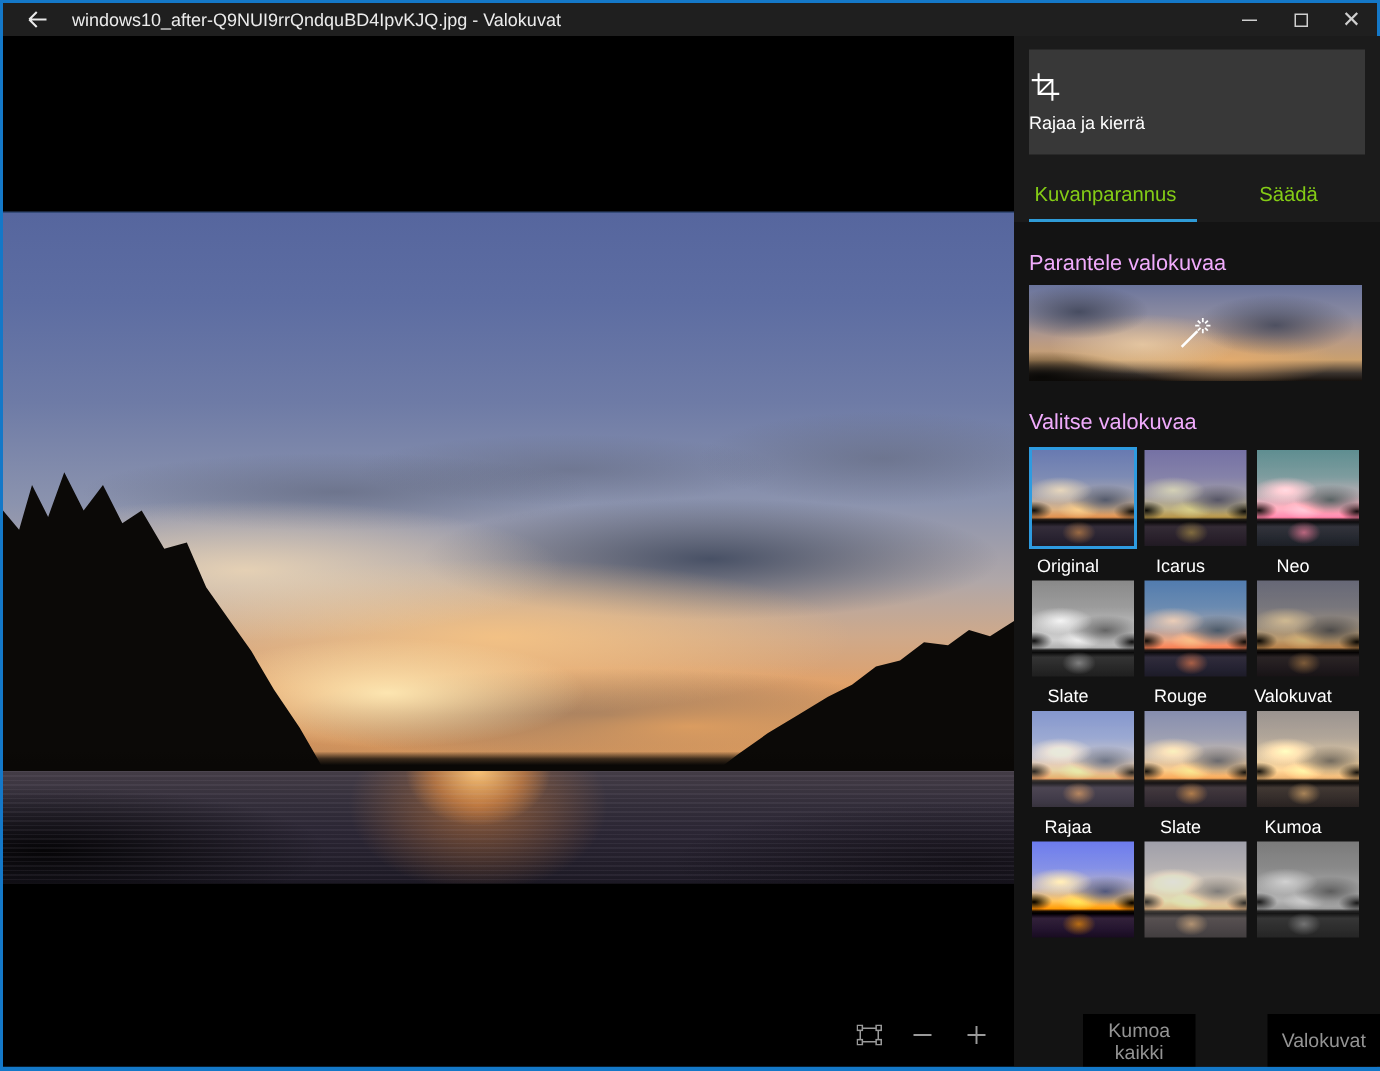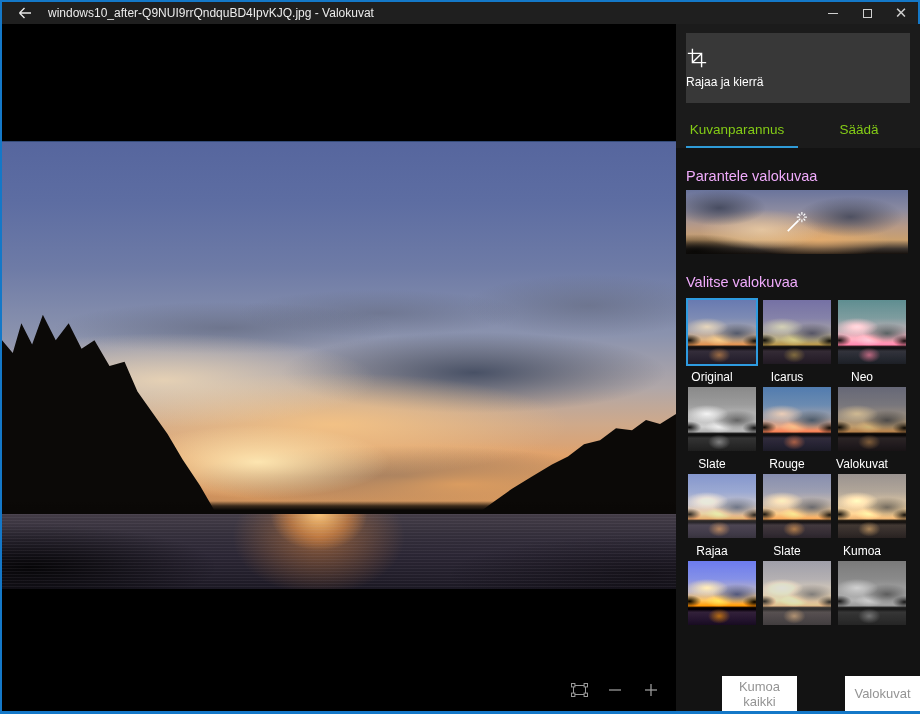--- a/index.html
+++ b/index.html
@@ -99,21 +99,21 @@
       radial-gradient(50% 22% at 72% 52%, rgba(66,76,98,.85), transparent 72%),
       radial-gradient(30% 14% at 46% 62%, rgba(255,210,140,.9), transparent 70%),
       radial-gradient(30% 16% at 2% 63%, rgba(8,7,5,.96), transparent 60%),
       radial-gradient(30% 16% at 98% 64%, rgba(8,7,5,.96), transparent 60%),
       radial-gradient(22% 16% at 46% 86%, rgba(242,160,80,.55), transparent 75%),
       linear-gradient(180deg,#687ab1 0%,#7d8bb4 28%,#a9a6ae 48%,#dcb384 62%,#e1914f 70%,#241c16 72.5%,#0d0b0e 75%,#342d3a 80%,#282230 92%,#201b26 100%);}
   .filter-label{color:#fff;font-size:12px;text-align:center;padding-top:4px;height:19px;
     white-space:nowrap;overflow:hidden;}
 
   .footer-gray{flex:0 0 35px;display:flex;background:#131313;gap:2px;}
-  .footer-btn{flex:1;background:#ffffff;border:none;color:#949494;font-size:13px;cursor:default;margin-left:46px;}
+  .footer-btn{flex:1;background:#000000;border:none;color:#949494;font-size:13px;cursor:default;margin-left:46px;}
   .save-copy{flex:0 0 45px;background:var(--save-copy-bg);border:none;color:#fff;
     font-size:15px;cursor:pointer;}
   svg{display:block;}
 </style>
 </head>
 <body>
 
 <div class="window">
 
   <div class="titlebar">

